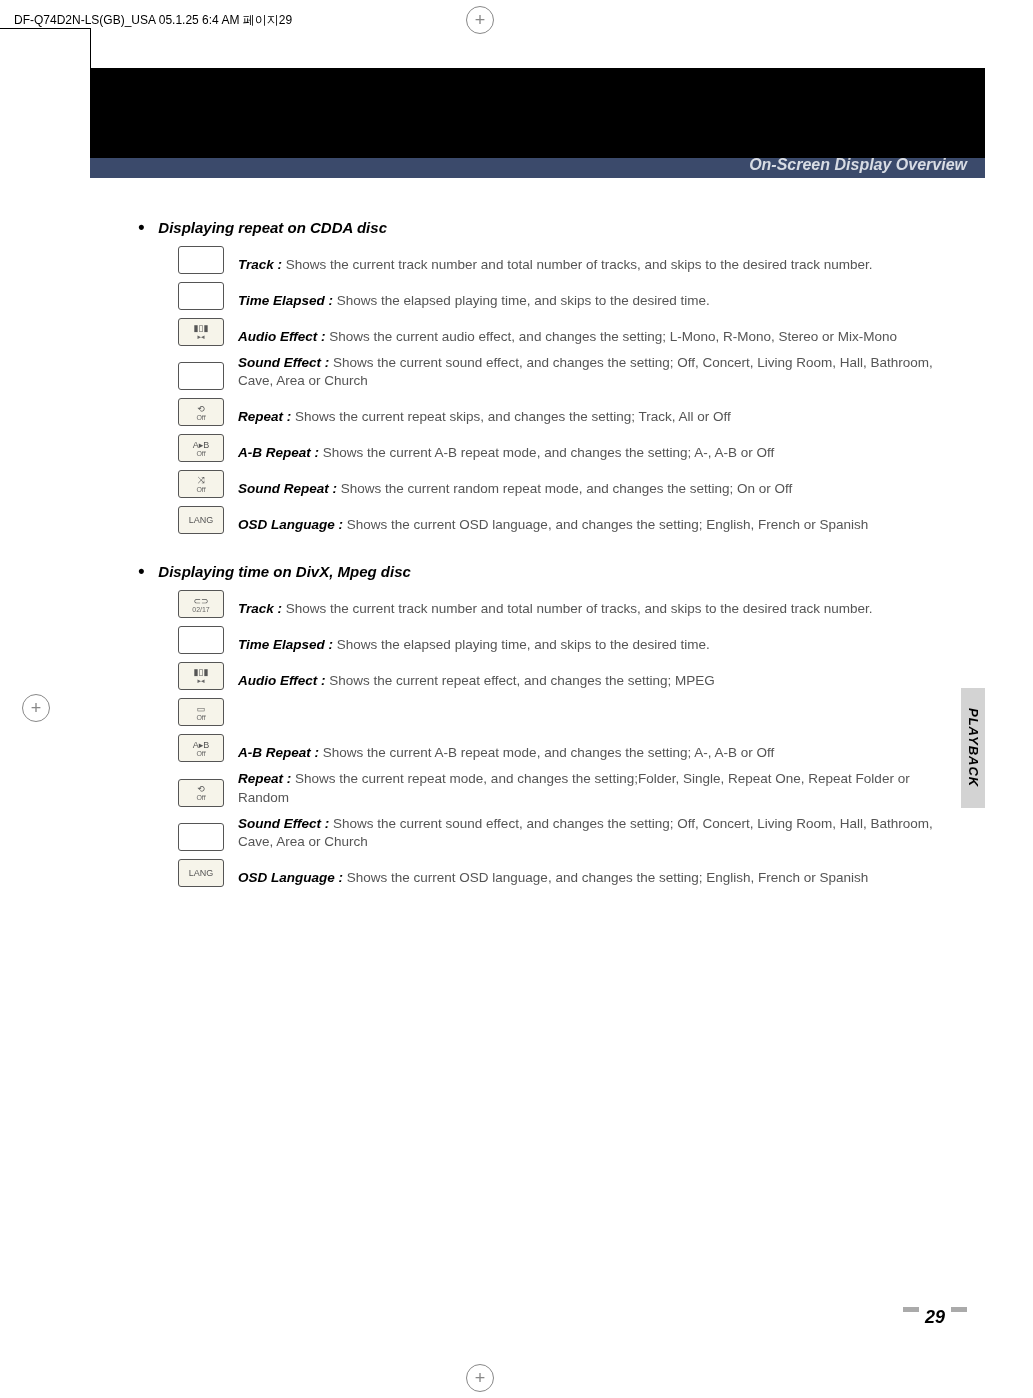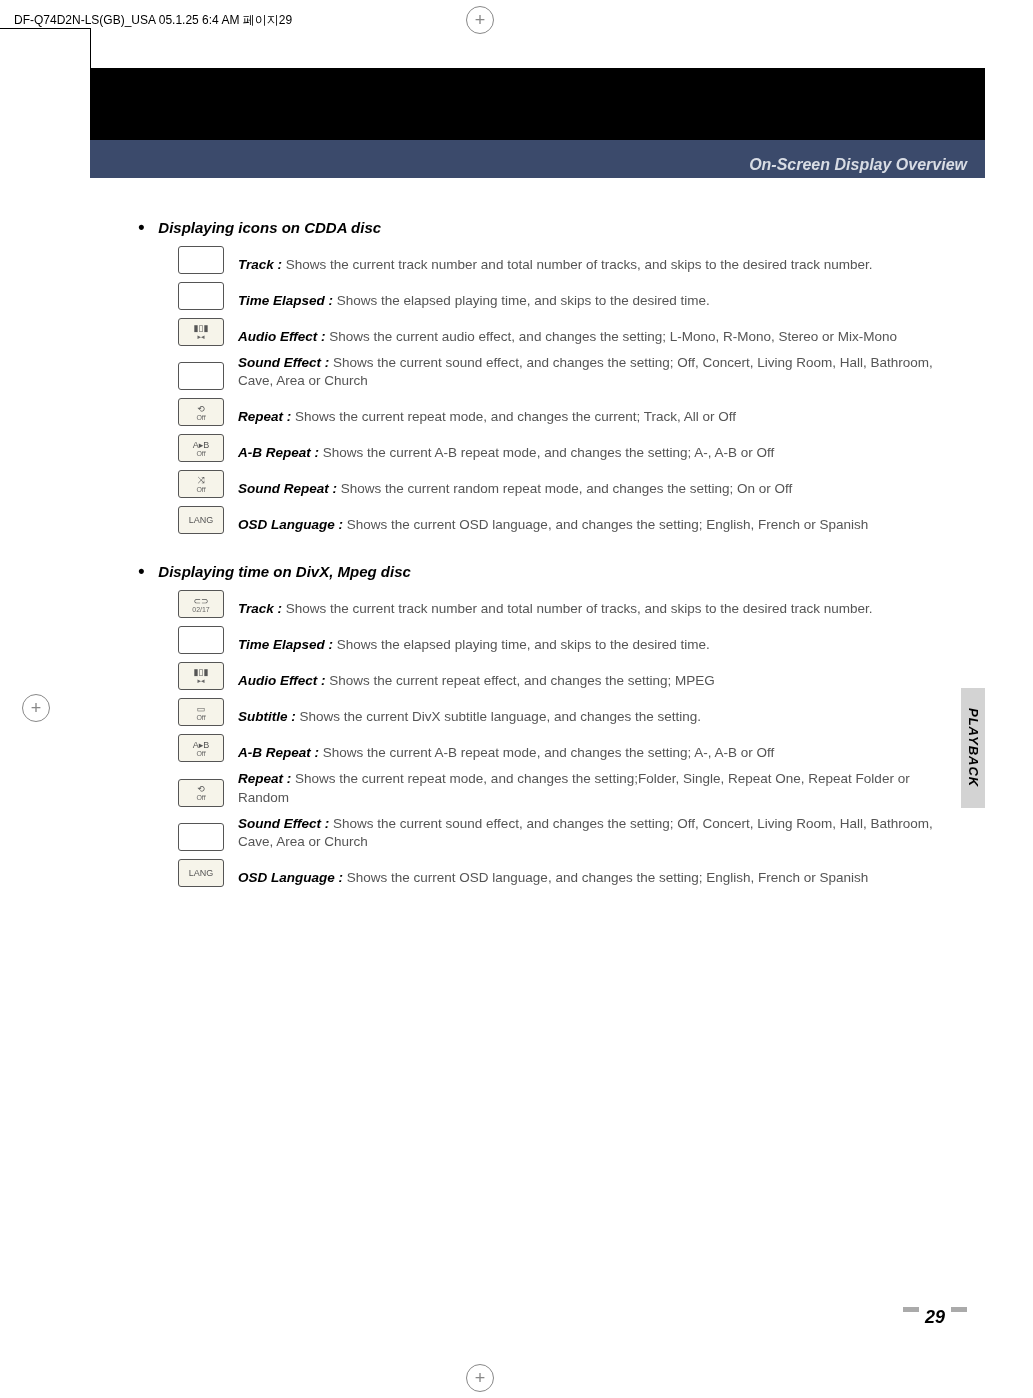--- a/index.html
+++ b/index.html
@@ -35,21 +35,21 @@
     left: 90px; right: 48px; top: 68px; bottom: 60px;
   }
   .banner {
     background: #000;
     height: 110px;
     position: relative;
   }
   .banner-strip {
     position: absolute;
     bottom: 0; left: 0; right: 0;
-    height: 38px;
+    height: 20px;
     background: #3b4a6b;
   }
   .banner-title {
     position: absolute;
     right: 18px;
     bottom: 4px;
     color: #d8dce4;
     font-style: italic;
     font-weight: bold;
     font-size: 16px;
@@ -172,21 +172,21 @@
   <div class="banner">
     <div class="banner-strip">
       <div class="banner-title">On-Screen Display Overview</div>
     </div>
   </div>
 
   <div class="content">
 
     <div class="section-heading">
       <span class="bullet-dot">•</span>
-      <span>Displaying icons on CDDA disc</span>
+      <span>Displaying repeat on CDDA disc</span>
     </div>
 
     <div class="item-row">
       <div class="icon-box blank"></div>
       <div class="item-text">
         <span class="item-label">Track :</span><span>  Shows the current track number and total number of tracks, and skips to the desired track number.</span>
       </div>
     </div>
 
     <div class="item-row">
@@ -212,21 +212,21 @@
         <span class="item-label">Sound Effect :</span><span>  Shows the current sound effect, and changes the setting; Off, Concert, Living Room, Hall, Bathroom, Cave, Area or Church</span>
       </div>
     </div>
 
     <div class="item-row">
       <div class="icon-box">
         <span class="icon-inner">⟲</span>
         <span class="icon-sub">Off</span>
       </div>
       <div class="item-text">
-        <span class="item-label">Repeat :</span><span>  Shows the current repeat mode, and changes the current; Track, All or Off</span>
+        <span class="item-label">Repeat :</span><span>  Shows the current repeat skips, and changes the setting; Track, All or Off</span>
       </div>
     </div>
 
     <div class="item-row">
       <div class="icon-box">
         <span class="icon-inner">A▸B</span>
         <span class="icon-sub">Off</span>
       </div>
       <div class="item-text">
         <span class="item-label">A-B Repeat :</span><span>  Shows the current A-B repeat mode, and changes the setting; A-, A-B or Off</span>
@@ -281,23 +281,20 @@
       </div>
       <div class="item-text">
         <span class="item-label">Audio Effect :</span><span>  Shows the current repeat effect, and changes the setting; MPEG</span>
       </div>
     </div>
 
     <div class="item-row">
       <div class="icon-box">
         <span class="icon-inner">▭</span>
         <span class="icon-sub">Off</span>
-      </div>
-      <div class="item-text">
-        <span class="item-label">Subtitle :</span><span>  Shows the current DivX subtitle language, and changes the setting.</span>
       </div>
     </div>
 
     <div class="item-row">
       <div class="icon-box">
         <span class="icon-inner">A▸B</span>
         <span class="icon-sub">Off</span>
       </div>
       <div class="item-text">
         <span class="item-label">A-B Repeat :</span><span>  Shows the current A-B repeat mode, and changes the setting; A-, A-B or Off</span>

